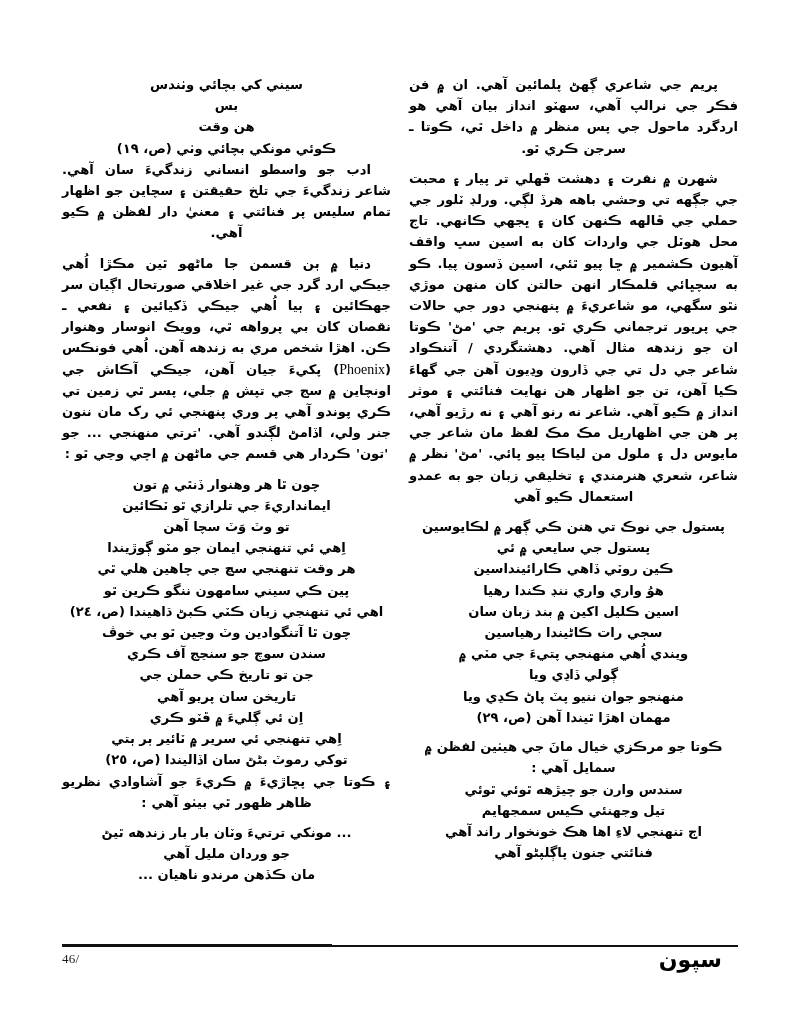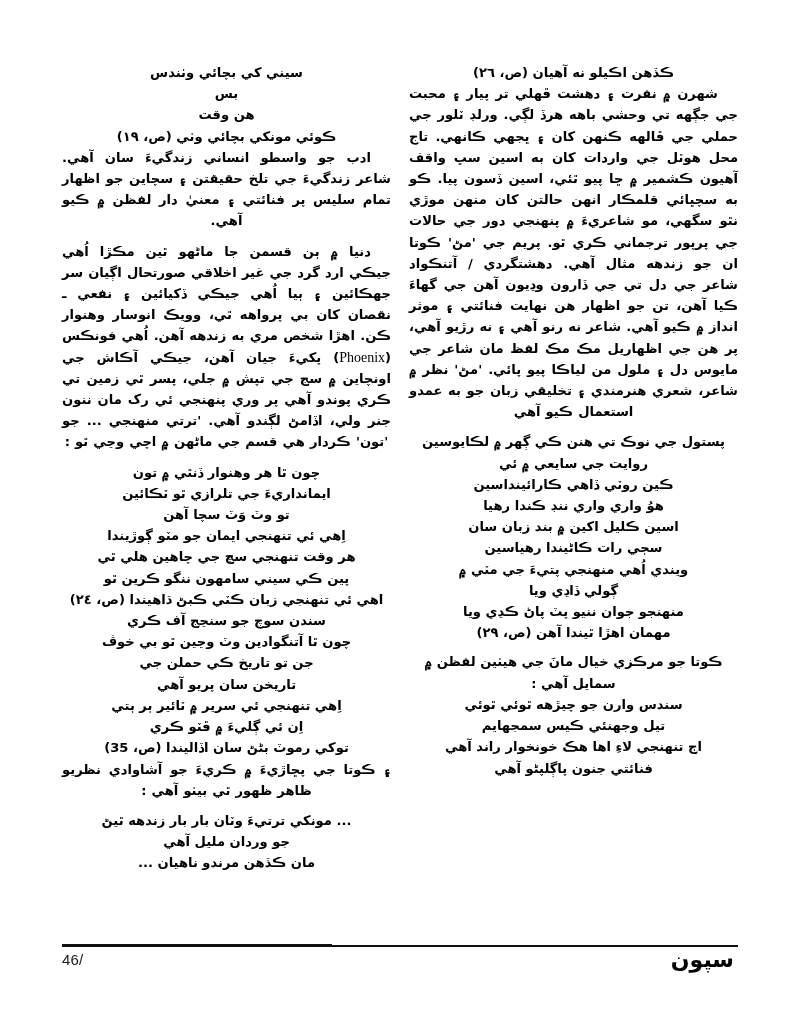--- a/index.html
+++ b/index.html
@@ -31,20 +31,21 @@
     width: 676px;
     height: 858px;
     display: flex;
     flex-direction: row-reverse; 
     gap: 18px;
   }
   .col {
     width: 329px;
     direction: rtl;
     unicode-bidi: isolate;
+    margin-top: 12px;
   }
 
   
   .para {
     text-align: justify;
     text-align-last: center;
     font-size: 13.1px;
     line-height: 21.2px;
     font-weight: 700;
     margin: 0 0 9px 0;
@@ -105,29 +106,29 @@
     position: relative;
     width: 676px;
     margin-top: 3px;
     height: 40px;
   }
   .folio {
     position: absolute;
     left: 0;
     top: 0;
     direction: ltr;
-    font-family: Liberation Sans, sans-serif;
-    font-size: 15px;
+    font-family: Liberation Serif, serif;
+    font-size: 13px;
     font-weight: 400;
     color: #1a1a1a;
     letter-spacing: 0.2px;
   }
   .running-head {
     position: absolute;
-    right: 4px;
+    right: 16px;
     top: -6px;
     direction: rtl;
     font-size: 22px;
     font-weight: 700;
     line-height: 30px;
   }
 </style>
 </head>
 <body>
 
@@ -152,49 +153,49 @@
         <div class="verse">چون ٿا هر وهنوار ڏنٿي ۾ تون</div>
         <div class="verse">ايمانداريءَ جي تلرازي ٿو ٽڪائين</div>
         <div class="verse">تو وٽ وَٽ سچا آهن</div>
         <div class="verse">اِهي ئي تنهنجي ايمان جو مٽو ڳوڙيندا</div>
         <div class="verse">هر وقت تنهنجي سچ جي چاهين هلي ٿي</div>
         <div class="verse">پين ڪي سيني سامهون ننگو ڪرين ٿو</div>
         <div class="verse">اهي ئي تنهنجي زبان ڪٽي ڪبڻ ڌاهيندا (ص، ٢٤)</div>
       </div>
 
       <div class="verse-group">
+        <div class="verse">چون ٿا آتنگوادين وٽ وڃين ٿو بي خوڤ</div>
         <div class="verse">سندن سوچ جو سنڃج آف ڪري</div>
-        <div class="verse">چون ٿا آتنگوادين وٽ وڃين ٿو بي خوڤ</div>
         <div class="verse">جن تو تاريخ ڪي حملن جي</div>
         <div class="verse">تاريخن سان پريو آهي</div>
+        <div class="verse">اِن ئي ڳليءَ ۾ ڦٽو ڪري</div>
         <div class="verse">اِهي تنهنجي ئي سرير ۾ ٽائير ٻر ٻتي</div>
-        <div class="verse">اِن ئي ڳليءَ ۾ ڦٽو ڪري</div>
-        <div class="verse">توکي رموٽ بڻڻ سان اڏاليندا (ص، 35)</div>
+        <div class="verse">توکي رموٽ بڻڻ سان اڏاليندا (ص، ٢٥)</div>
       </div>
 
       <p class="para">۽ ڪوتا جي پڇاڙيءَ ۾ ڪريءَ جو آشاوادي نظريو ظاهر ظهور ٿي بيٺو آهي :</p>
 
       <div class="verse-group">
         <div class="verse">... مونکي ترتيءَ وٽان بار بار زندهه ٿيڻ</div>
         <div class="verse">جو وردان مليل آهي</div>
         <div class="verse">مان ڪڏهن مرندو ناهيان ...</div>
       </div>
 
     </div>
 
     <div class="col">
 
-      <div class="verse">ڪڏهن اڪيلو نه آهيان (ص، ٢٦)</div>
-
+
+      <p class="para indent">پريم جي شاعري ڳهڻ پلمائين آهي. ان ۾ فن فڪر جي نرالپ آهي، سهٽو انداز بيان آهي هو اردگرد ماحول جي پس منظر ۾ داخل ٿي، ڪوتا ـ سرجن ڪري ٿو.</p>
 
       <p class="para indent">شهرن ۾ نفرت ۽ دهشت ڦهلي تر پيار ۽ محبت جي جڳهه تي وحشي باهه هرڏ لڳي. ورلڊ ٽلور جي حملي جي ڦالهه ڪنهن کان ۽ ڀجهي ڪانهي. تاج محل هوٽل جي واردات کان به اسين سڀ واقف آهيون ڪشمير ۾ ڇا پيو ٿئي، اسين ڏسون پيا. ڪو به سچڀائي قلمڪار انهن حالتن کان منهن موڙي نٿو سگهي، مو شاعريءَ ۾ پنهنجي دور جي حالات جي پرپور ترجماني ڪري ٿو. پريم جي 'مڻ' ڪوتا ان جو زندهه مثال آهي. دهشتگردي / آتنڪواد شاعر جي دل تي جي ڏارون وڍيون آهن جي گهاءَ ڪيا آهن، تن جو اظهار هن نهايت فنائتي ۽ موثر انداز ۾ ڪيو آهي. شاعر نه رنو آهي ۽ نه رڙيو آهي، پر هن جي اظهاريل مڪ مڪ لفظ مان شاعر جي مايوس دل ۽ ملول من لياڪا پيو پائي. 'مڻ' نظر ۾ شاعر، شعري هنرمندي ۽ تخليقي زبان جو به عمدو استعمال ڪيو آهي</p>
 
       <div class="verse-group">
         <div class="verse">پستول جي نوڪ تي هنن ڪي ڳهر ۾ لڪايوسين</div>
-        <div class="verse">روايت جي سايعي ۾ ئي</div>
+        <div class="verse">پستول جي سايعي ۾ ئي</div>
         <div class="verse">ڪين روٽي ڏاهي ڪارائينداسين</div>
         <div class="verse">هوُ واري واري ننڊ ڪندا رهيا</div>
         <div class="verse">اسين ڪليل اکين ۾ بند زبان سان</div>
         <div class="verse">سڄي رات ڪاڻيندا رهياسين</div>
         <div class="verse">ويندي اُهي منهنجي پتيءَ جي مٽي ۾</div>
         <div class="verse">ڳولي ڏاڍي ويا</div>
         <div class="verse">منهنجو جوان ننيو پٽ پاڻ ڪڍي ويا</div>
         <div class="verse">مهمان اهڙا ٿيندا آهن (ص، ٢٩)</div>
       </div>
 

